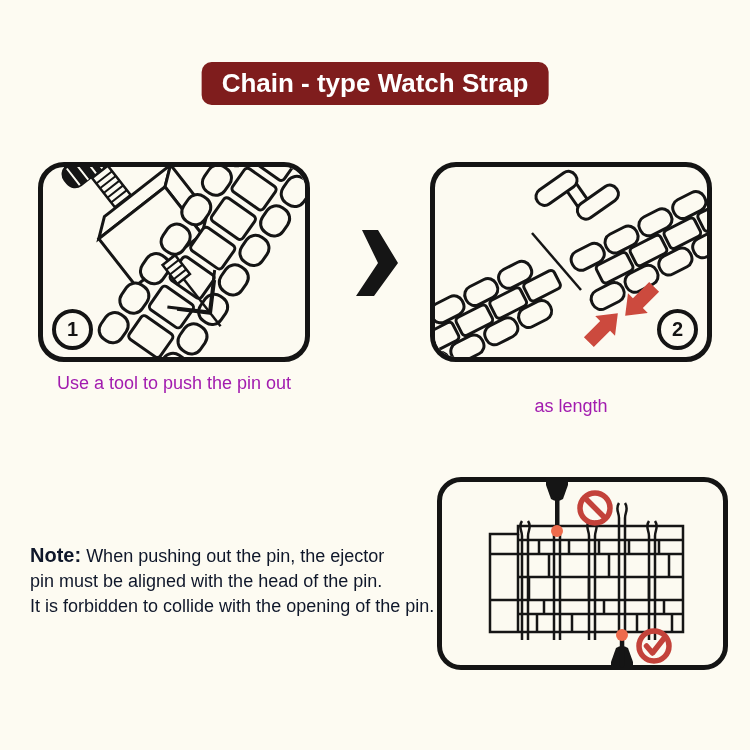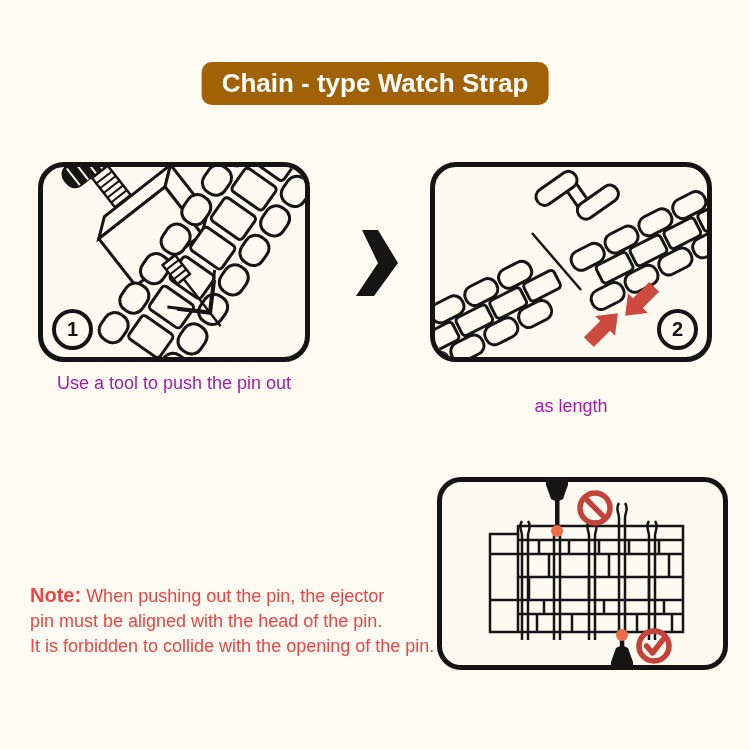--- a/index.html
+++ b/index.html
@@ -3,21 +3,21 @@
 <meta charset="utf-8">
 <style>
   html,body{margin:0;padding:0;}
   body{
     width:750px;height:750px;position:relative;overflow:hidden;
     background:#FDFBF2;
     font-family:"Liberation Sans", sans-serif;
   }
   .banner{
     position:absolute;top:62px;left:50%;transform:translateX(-50%);
-    background:#a16207;color:#fff;font-weight:bold;font-size:26px;
+    background:#7f1d1d;color:#fff;font-weight:bold;font-size:26px;
     line-height:43px;height:43px;padding:0 20px;border-radius:10px;white-space:nowrap;
   }
   .panel{
     position:absolute;border:5px solid #141414;border-radius:26px;
     background:#FCFAF1;box-sizing:border-box;overflow:hidden;
   }
   #panel1{left:38px;top:162px;width:272px;height:200px;}
   #panel2{left:430px;top:162px;width:282px;height:200px;}
   #panel3{left:437px;top:477px;width:291px;height:193px;border-radius:24px;overflow:visible;background:#FCFAF1;}
   #panel3 svg{position:absolute;left:-5px;top:-5px;}
@@ -27,21 +27,21 @@
     display:flex;align-items:center;justify-content:center;z-index:3;
   }
   #badge1{left:9px;bottom:7px;}
   #badge2{right:9px;bottom:7px;}
   .chevron{position:absolute;left:350px;top:230px;}
   .caption{position:absolute;font-size:18px;color:#a21caf;text-align:center;line-height:23px;}
   #cap1{left:38px;top:372px;width:272px;}
   #cap2{left:418px;top:372px;width:306px;}
   .note{
     position:absolute;left:30px;top:543px;width:440px;
-    color:#ef4444;font-size:18px;line-height:25px;margin-top:40px;
+    color:#0f172a;font-size:18px;line-height:25px;
   }
   .note .note-label{font-weight:bold;font-size:20px;}
 </style>
 </head>
 <body>
 
 <div class="banner">Chain - type Watch Strap</div>
 
 <div id="panel1" class="panel">
   <svg width="262" height="190" viewBox="0 0 262 190">

